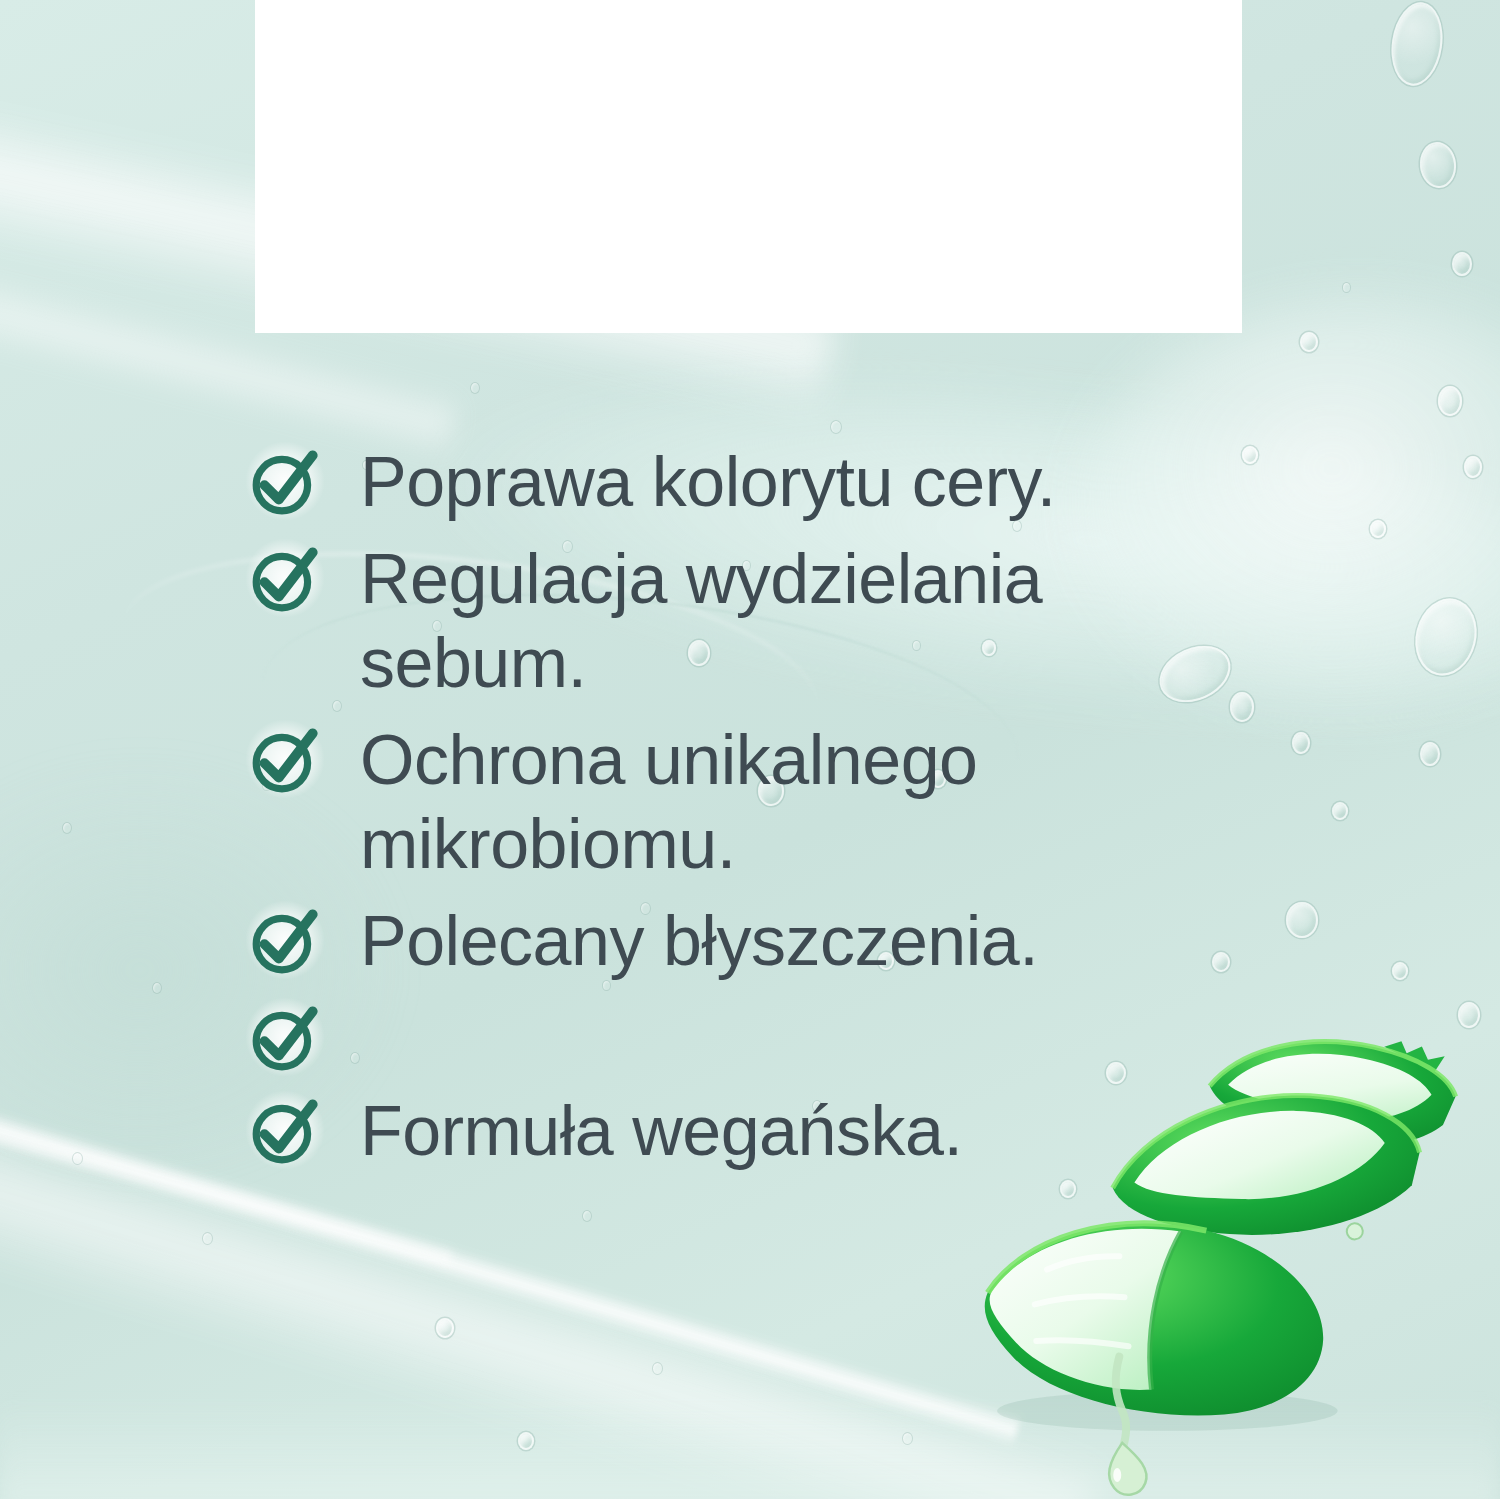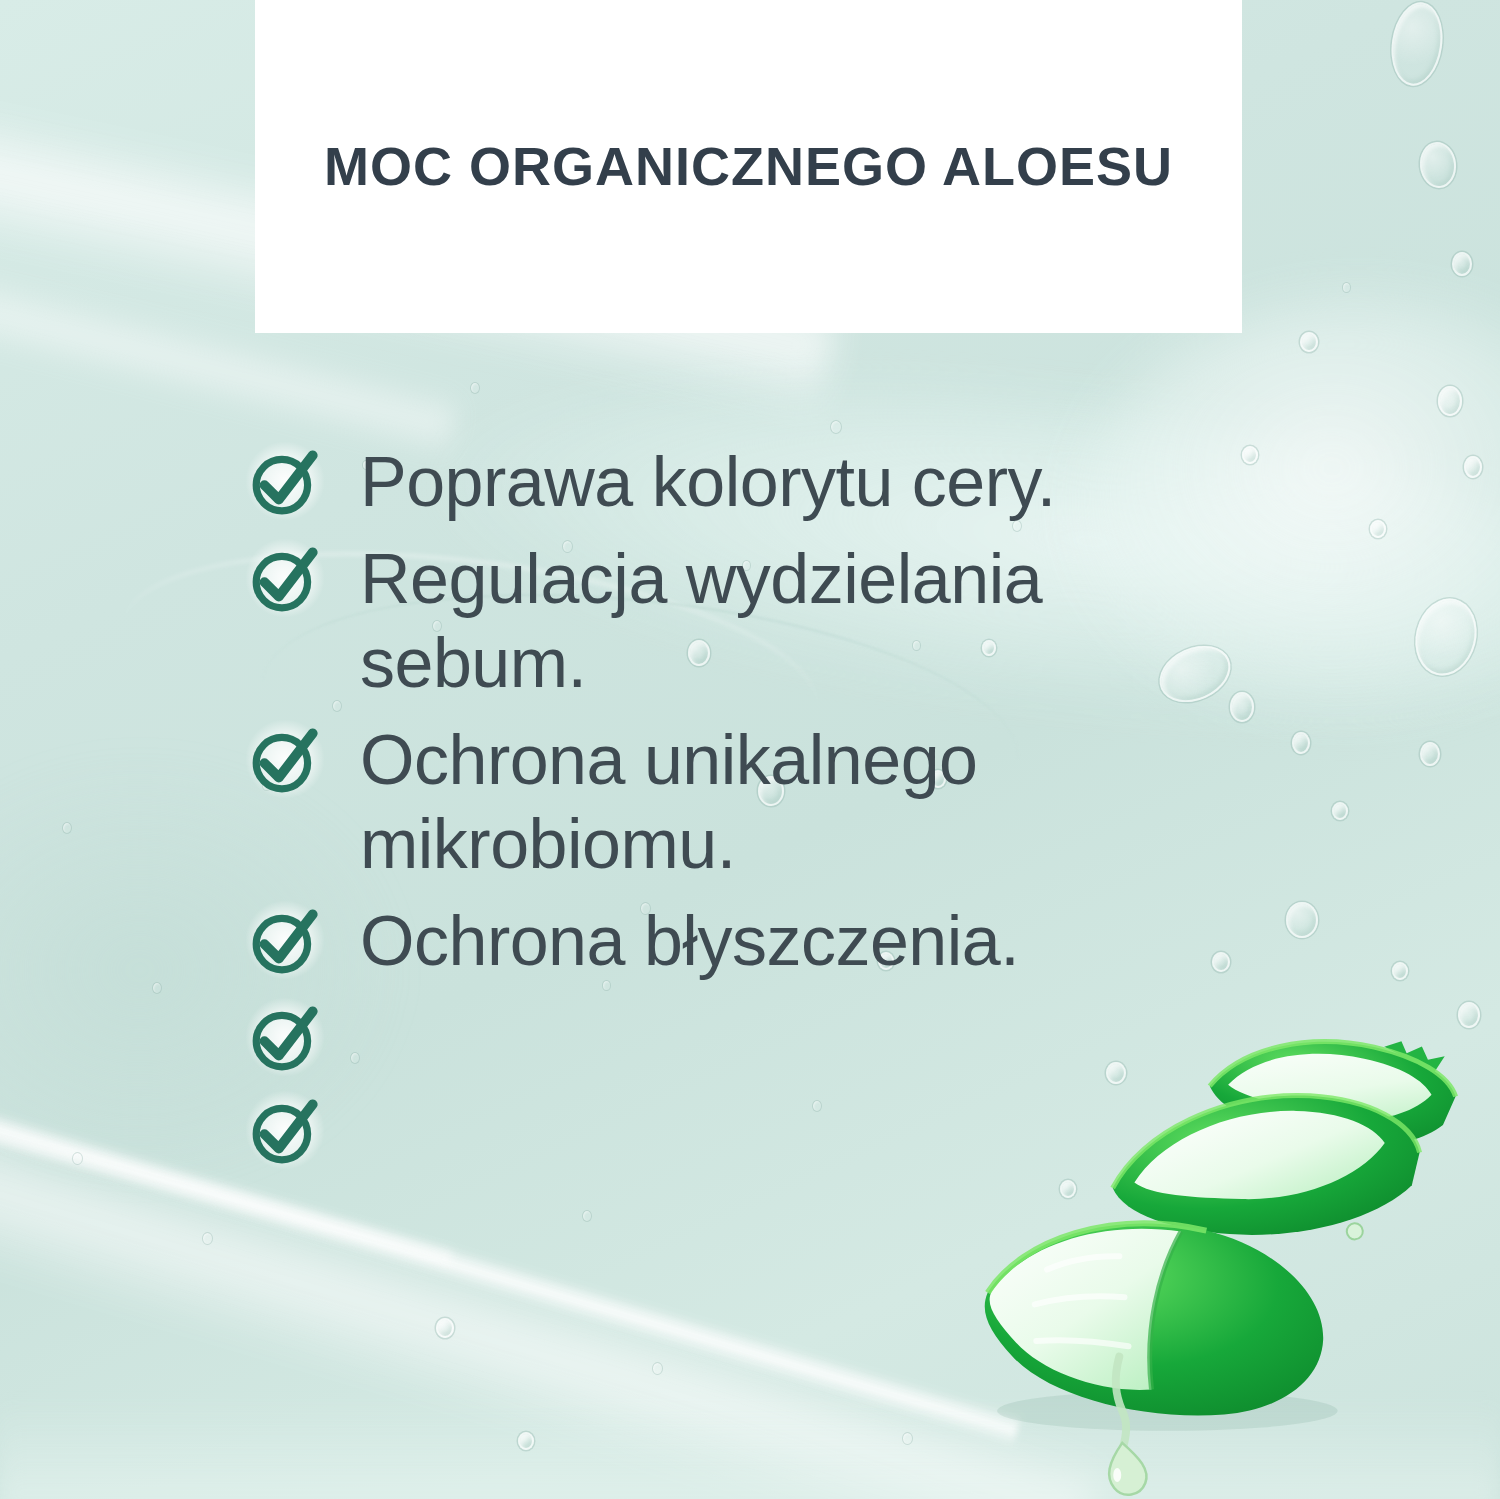--- a/index.html
+++ b/index.html
@@ -150,21 +150,20 @@
       <span class="dot" style="left: 262px; top: 780px; width: 7px; height: 9px; opacity: 0.6;"></span>
       <span class="dot" style="left: 912px; top: 640px; width: 7px; height: 9px; opacity: 0.6;"></span>
       <span class="dot" style="left: 582px; top: 1210px; width: 8px; height: 10px; opacity: 0.6;"></span>
       <span class="dot" style="left: 812px; top: 1100px; width: 8px; height: 10px; opacity: 0.6;"></span>
       <span class="dot" style="left: 362px; top: 460px; width: 6px; height: 8px; opacity: 0.6;"></span>
       <span class="dot" style="left: 1182px; top: 240px; width: 8px; height: 10px; opacity: 0.6;"></span>
       <span class="dot" style="left: 1342px; top: 282px; width: 7px; height: 9px; opacity: 0.6;"></span>
     </div>
 
   <div class="header-box">
-    <h1>MOC ORGANICZNEGO ALOESU</h1>
   </div>
 
   <div class="benefits">
 
     <div class="benefit">
       <span class="check-wrap">
         <svg viewBox="0 0 72 72" aria-hidden="true">
           <circle cx="33" cy="40" r="25" fill="none" stroke="#26735f" stroke-width="7"></circle>
           <path d="M16 40 L30 54 L63 11" fill="none" stroke="#26735f" stroke-width="9.5" stroke-linecap="round" stroke-linejoin="round"></path>
         </svg>
@@ -192,40 +191,41 @@
       <span class="benefit-text">Ochrona unikalnego mikrobiomu.</span>
     </div>
 
     <div class="benefit">
       <span class="check-wrap">
         <svg viewBox="0 0 72 72" aria-hidden="true">
           <circle cx="33" cy="40" r="25" fill="none" stroke="#26735f" stroke-width="7"></circle>
           <path d="M16 40 L30 54 L63 11" fill="none" stroke="#26735f" stroke-width="9.5" stroke-linecap="round" stroke-linejoin="round"></path>
         </svg>
       </span>
-      <span class="benefit-text">Ochrona błyszczenia.</span>
-    </div>
-
-    <div class="benefit">
-      <span class="check-wrap">
-        <svg viewBox="0 0 72 72" aria-hidden="true">
-          <circle cx="33" cy="40" r="25" fill="none" stroke="#26735f" stroke-width="7"></circle>
-          <path d="M16 40 L30 54 L63 11" fill="none" stroke="#26735f" stroke-width="9.5" stroke-linecap="round" stroke-linejoin="round"></path>
-        </svg>
-      </span>
-    </div>
-
-
-    <div class="benefit">
-      <span class="check-wrap">
-        <svg viewBox="0 0 72 72" aria-hidden="true">
-          <circle cx="33" cy="40" r="25" fill="none" stroke="#26735f" stroke-width="7"></circle>
-          <path d="M16 40 L30 54 L63 11" fill="none" stroke="#26735f" stroke-width="9.5" stroke-linecap="round" stroke-linejoin="round"></path>
-        </svg>
-      </span>
+      <span class="benefit-text">Polecany błyszczenia.</span>
+    </div>
+
+    <div class="benefit">
+      <span class="check-wrap">
+        <svg viewBox="0 0 72 72" aria-hidden="true">
+          <circle cx="33" cy="40" r="25" fill="none" stroke="#26735f" stroke-width="7"></circle>
+          <path d="M16 40 L30 54 L63 11" fill="none" stroke="#26735f" stroke-width="9.5" stroke-linecap="round" stroke-linejoin="round"></path>
+        </svg>
+      </span>
+    </div>
+
+
+    <div class="benefit">
+      <span class="check-wrap">
+        <svg viewBox="0 0 72 72" aria-hidden="true">
+          <circle cx="33" cy="40" r="25" fill="none" stroke="#26735f" stroke-width="7"></circle>
+          <path d="M16 40 L30 54 L63 11" fill="none" stroke="#26735f" stroke-width="9.5" stroke-linecap="round" stroke-linejoin="round"></path>
+        </svg>
+      </span>
+      <span class="benefit-text">Formuła wegańska.</span>
     </div>
   </div>
 
   <svg class="aloe" viewBox="0 0 520 480" aria-hidden="true">
     <defs>
       <radialGradient id="gloss" cx="0.35" cy="0.28" r="1">
         <stop offset="0" stop-color="#5fdd5f"></stop>
         <stop offset="0.5" stop-color="#17a83a"></stop>
         <stop offset="1" stop-color="#0a7d27"></stop>
       </radialGradient>

